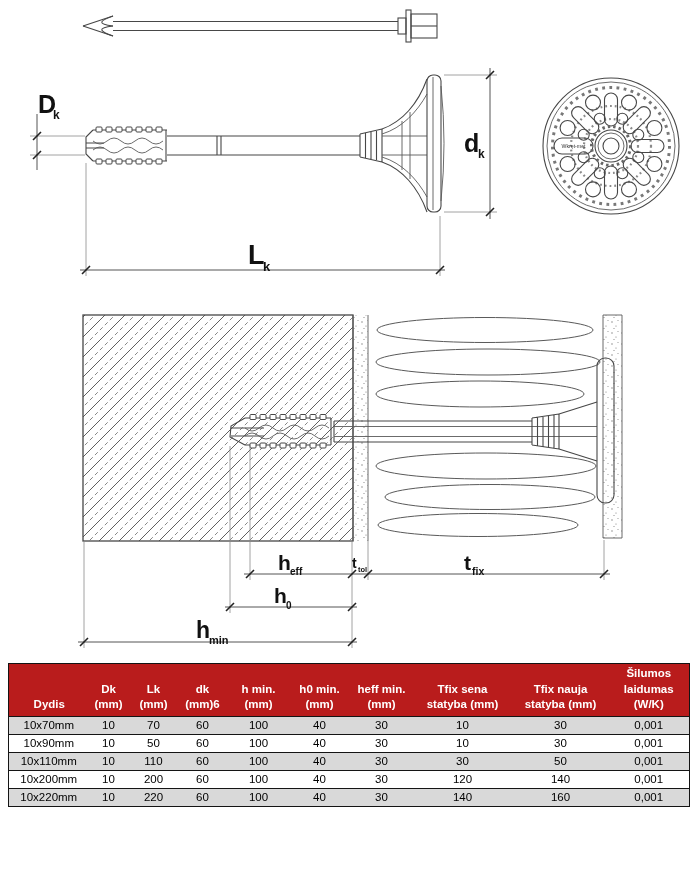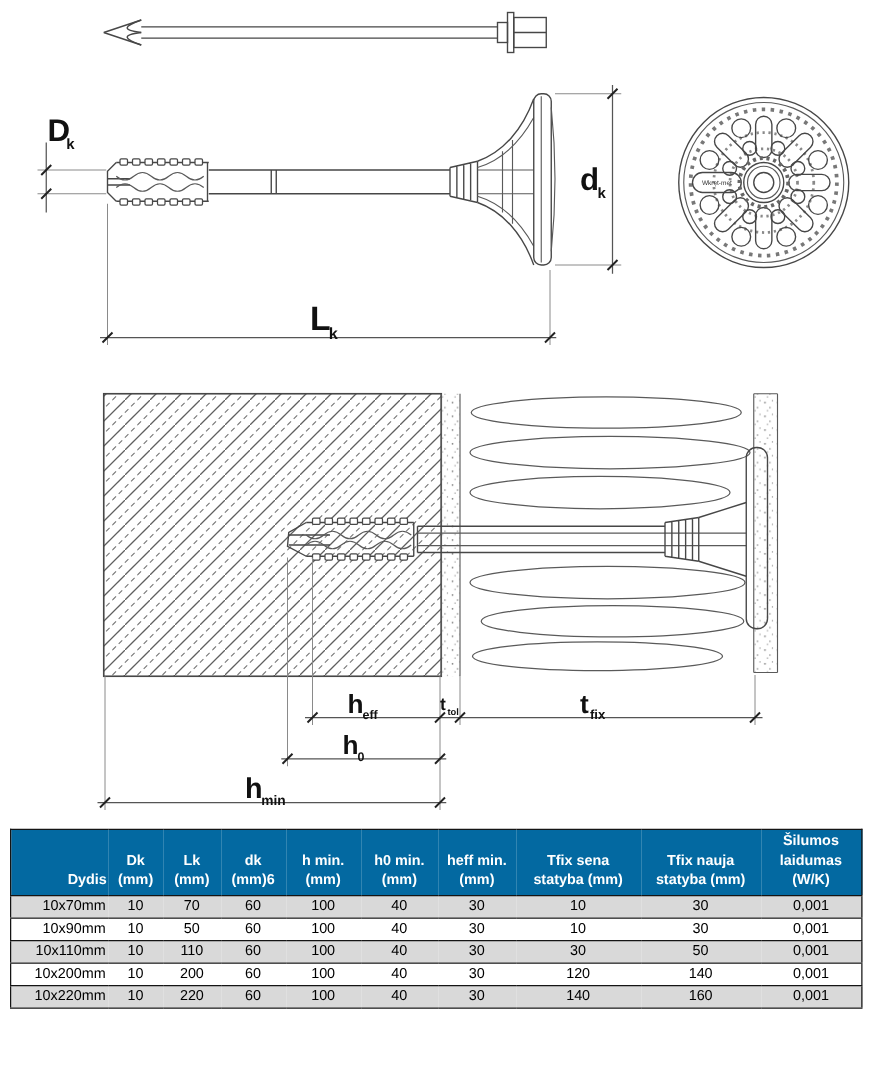--- a/index.html
+++ b/index.html
@@ -10,27 +10,27 @@
   .lnthin{stroke:#5a5a5a;stroke-width:0.9;fill:none;}
   .ext{stroke:#8a8a8a;stroke-width:0.8;fill:none;}
   .dim{stroke:#555;stroke-width:1;fill:none;}
   .tick{stroke:#222;stroke-width:1.6;fill:none;}
   .tooth{fill:#fff;stroke:#474747;stroke-width:1;}
   .blob{stroke:#5a5a5a;stroke-width:1;fill:none;}
   .lbl{fill:#111;font-family:"Liberation Sans",sans-serif;font-weight:bold;}
   .brand{fill:#333;font-family:"Liberation Sans",sans-serif;font-size:5.2px;}
   .spec-table{position:absolute;left:8px;top:663px;width:681px;border-collapse:collapse;
       table-layout:fixed;font-size:11.5px;color:#000;border:1px solid #141414;}
-  .spec-table th{background:#0369a1;color:#fff;font-weight:bold;vertical-align:bottom;
+  .spec-table th{background:#b91c1c;color:#fff;font-weight:bold;vertical-align:bottom;
       padding:2px 1px 3px 1px;text-align:center;line-height:1.35;margin-top:42px;}
-  .spec-table th.first{text-align:right;padding-left:4px;}
+  .spec-table th.first{text-align:center;padding-left:4px;}
   .spec-table td{height:17px;text-align:center;background:#fff;
       border-top:1px solid #141414;border-bottom:1px solid #141414;padding:0 2px;}
   .spec-table tr.alt td{background:#d9d9d9;}
-  .spec-table td.first{text-align:right;padding-left:4px;}
+  .spec-table td.first{text-align:center;padding-left:4px;}
 </style>
 </head>
 <body>
 
 <div class="page">
 
 <svg class="drawing-svg" width="696" height="660" viewBox="0 0 696 660">
   <defs>
     <pattern id="hatch" width="20" height="20" patternUnits="userSpaceOnUse">
       <path d="M0,20 L20,0" stroke="#5f5f5f" stroke-width="1" fill="none"></path>

